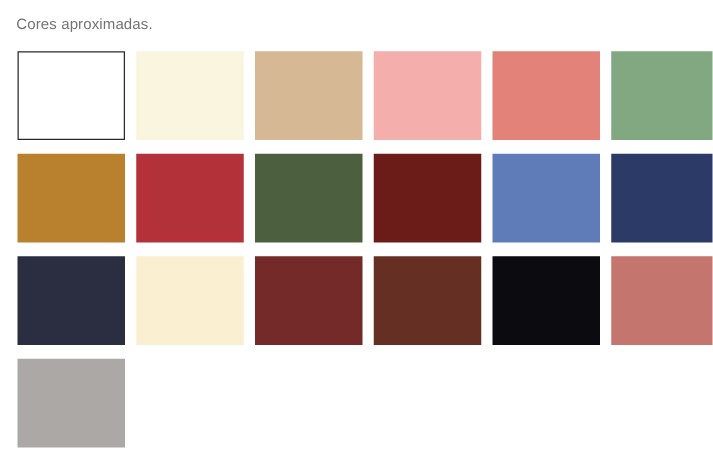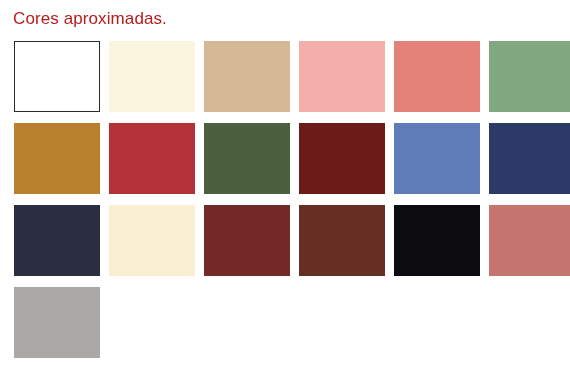--- a/index.html
+++ b/index.html
@@ -16,23 +16,23 @@
   .page {
     position: relative;
     width: 570px;
     height: 380px;
     box-sizing: border-box;
   }
   .caption {
     position: absolute;
     left: 13px;
     top: 10px;
-    font-size: 17px;
+    font-size: 12px;
     line-height: 18px;
-    color: #b91c1c;
+    color: #737373;
     letter-spacing: 0.1px;
     white-space: nowrap;
   }
   .swatch-grid {
     position: absolute;
     left: 14px;
     top: 41px;
     width: 544px;
   }
   .swatch-row {

